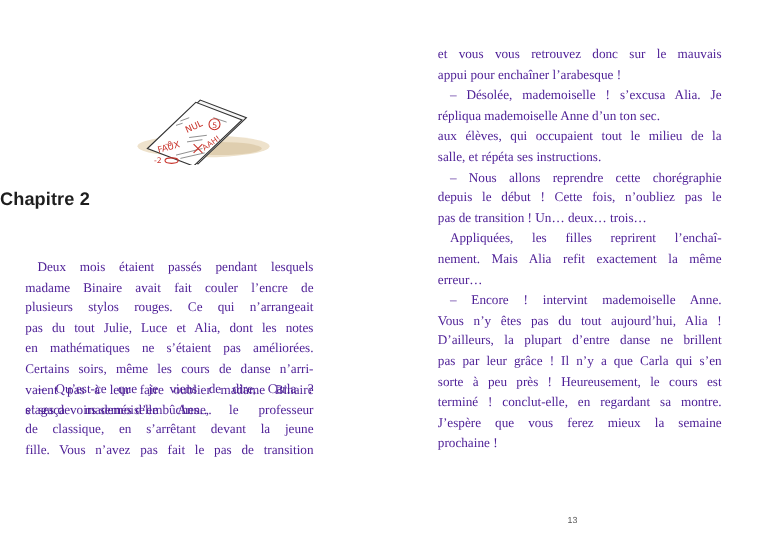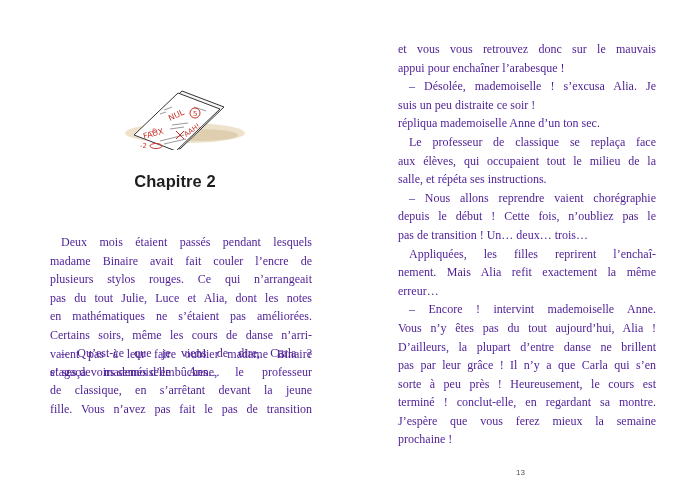--- a/index.html
+++ b/index.html
@@ -13,41 +13,40 @@
     }
     .page-left { left: 0; width: 350px; }
     .page-right { left: 350px; width: 350px; }
 
     .illustration {
       position: absolute; left: 120px; top: 55px; width: 130px; height: 95px;
     }
 
     .chapter-title {
       position: absolute; left: 0; width: 350px; top: 172px;
-      text-align: center;
       font-family: "Liberation Sans", "DejaVu Sans", sans-serif;
       font-weight: bold; font-size: 16.5px; color: #1e1e1e;
       letter-spacing: 0.1px;
     }
 
     .text-block {
       position: absolute;
       font-size: 12px;
       line-height: 18.6px;
       text-align: justify;
       color: #4c1d95;
     }
     .line {
       display: block; white-space: nowrap;
       text-align: justify; text-align-last: justify;
     }
     .line.last { text-align-last: left; }
     .indent { padding-left: 11px; }
 
-    .left-block { left: 50px; width: 262px; }
+    .left-block { left: 23px; width: 262px; }
     .left-p1 { top: 233px; }
     .left-p2 { top: 344px; }
 
     .right-block { left: 398px; width: 258px; top: 40px; }
 
     .page-number {
       position: absolute; left: 516px; top: 468px;
       font-family: "Liberation Sans", "DejaVu Sans", sans-serif;
       font-size: 8px; color: #555555; text-align: center;
     }
@@ -105,29 +104,27 @@
   </div>
 </div>
 
 <div class="page page-right"></div>
 
 <div class="text-block right-block">
   <span class="line">et vous vous retrouvez donc sur le mauvais</span>
   <span class="line last">appui pour enchaîner l’arabesque !</span>
 
   <span class="line indent">– Désolée, mademoiselle ! s’excusa Alia. Je</span>
-  <span class="line last">suis un peu distraite ce soir !</span>
 
   <span class="line last">répliqua mademoiselle Anne d’un ton sec.</span>
 
-  <span class="line indent">Le professeur de classique se replaça face</span>
   <span class="line">aux élèves, qui occupaient tout le milieu de la</span>
   <span class="line last">salle, et répéta ses instructions.</span>
 
-  <span class="line indent">– Nous allons reprendre vaient chorégraphie</span>
+  <span class="line indent">– Nous allons reprendre cette chorégraphie</span>
   <span class="line">depuis le début ! Cette fois, n’oubliez pas le</span>
   <span class="line last">pas de transition ! Un… deux… trois…</span>
 
   <span class="line indent">Appliquées, les filles reprirent l’enchaî-</span>
   <span class="line">nement. Mais Alia refit exactement la même</span>
   <span class="line last">erreur…</span>
 
   <span class="line indent">– Encore ! intervint mademoiselle Anne.</span>
   <span class="line">Vous n’y êtes pas du tout aujourd’hui, Alia !</span>
   <span class="line">D’ailleurs, la plupart d’entre danse ne brillent</span>

